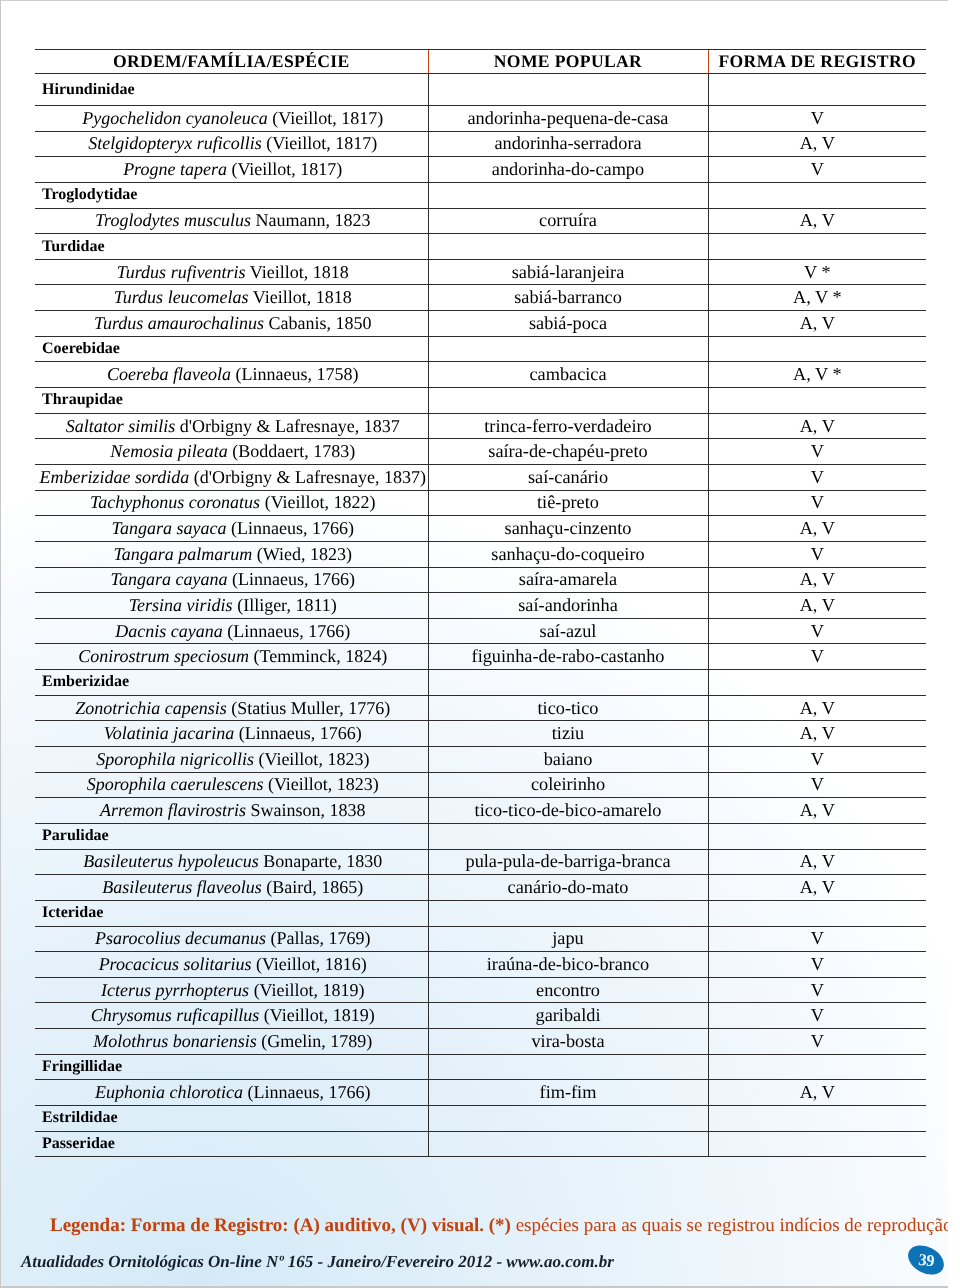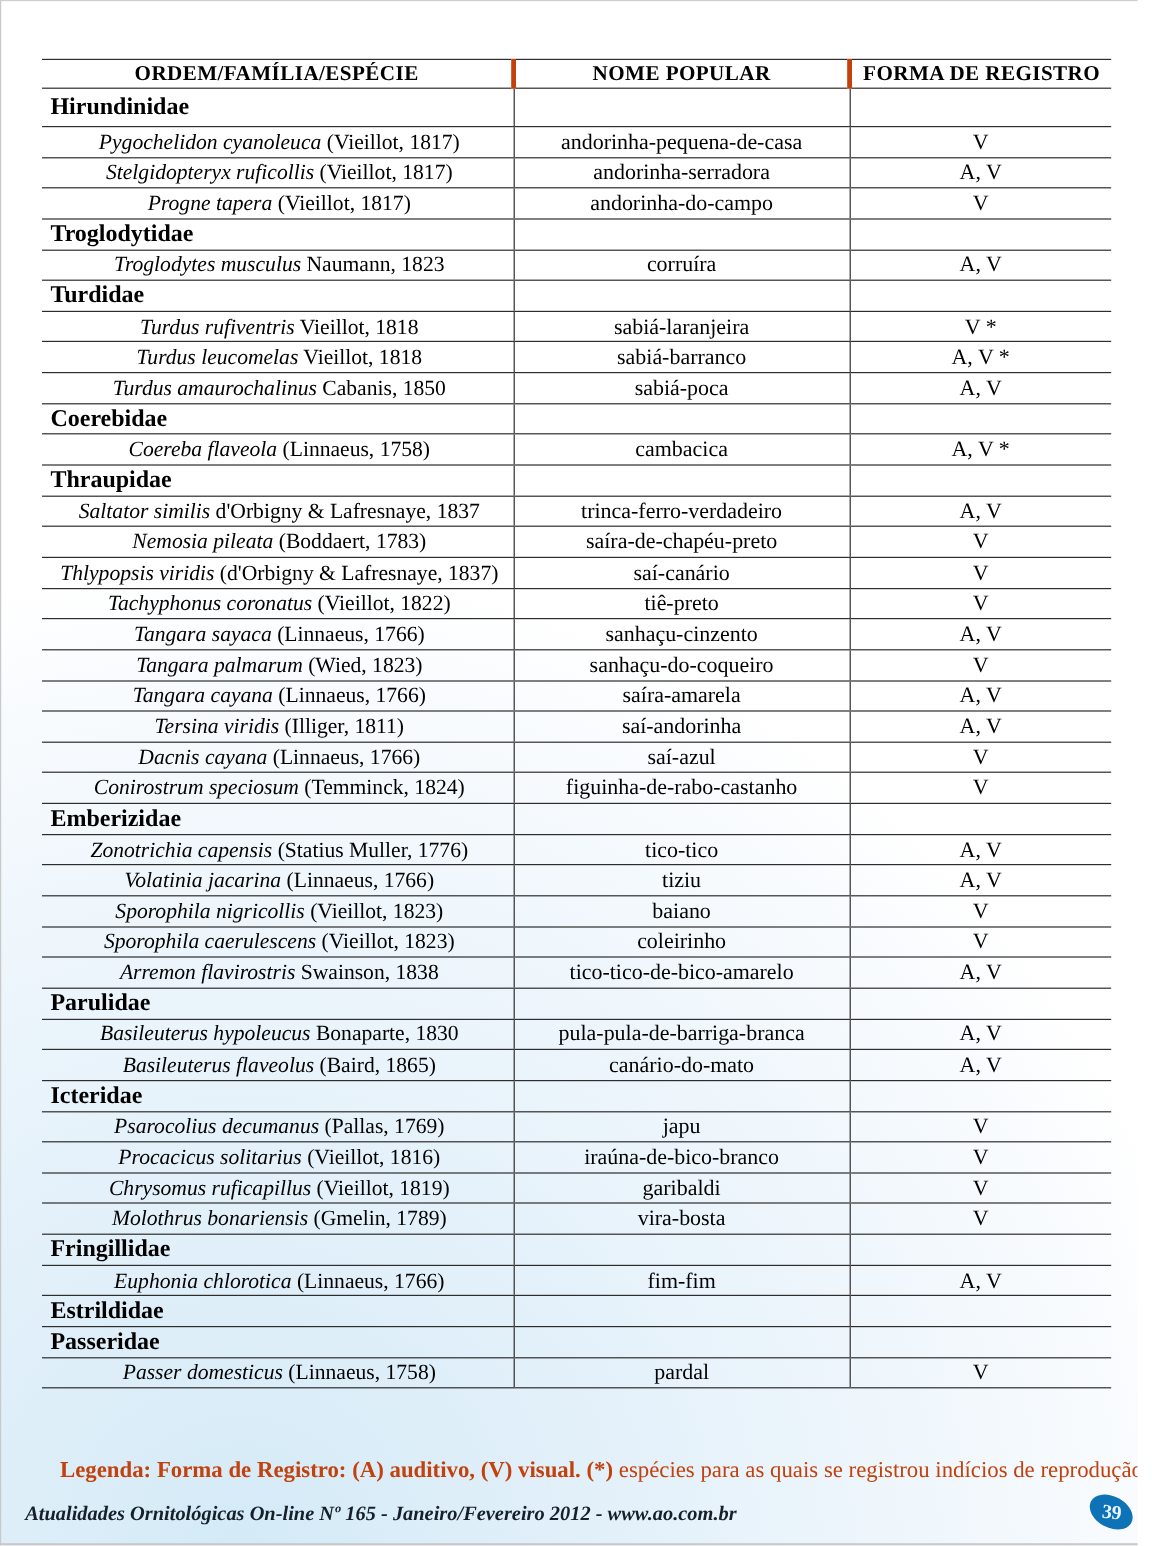--- a/index.html
+++ b/index.html
@@ -27,26 +27,26 @@
   .page-edge-b{position:absolute;left:0;top:1286px;width:960px;height:2px;background:#c8c8c8;z-index:6;}
   .tbl{position:absolute;left:35px;top:49px;width:891px;z-index:2;
     border-collapse:collapse;table-layout:fixed;}
   .tbl td,.tbl th{padding:0;margin:0;vertical-align:middle;
     border-top:1px solid #2d2d2d;border-bottom:1px solid #2d2d2d;}
   col.c1{width:393px;}
   col.c2{width:280px;}
   col.c3{width:218px;}
   th.hd{height:23px;font-weight:bold;font-size:17.6px;text-align:center;
      letter-spacing:0.35px;color:#000;}
-  .tbl th + th{border-left:4px solid #c2410c;}
+  .tbl th + th{border-left:1px solid #c2410c;}
   .tbl td + td{border-left:1px solid #2d2d2d;}
   tr.famrow td{height:24.65px;}
   tr.sprow td{height:24.65px;}
   tr.firstfam td{height:31px;}
-  td.fam{font-weight:bold;font-size:20px;text-align:left;padding-left:7px;color:#000;white-space:nowrap;}
+  td.fam{font-weight:bold;font-size:16px;text-align:left;padding-left:7px;color:#000;white-space:nowrap;}
   td.sp{font-size:18px;text-align:center;color:#000;white-space:nowrap;overflow:visible;padding-left:3px;}
   td.sp i{font-style:italic;}
   
   td.pop{font-size:18.3px;text-align:center;color:#000;white-space:nowrap;margin-left:24px;}
   td.reg{font-size:18.3px;text-align:center;color:#000;}
   .legend{position:absolute;left:50px;top:1215px;width:880px;z-index:3;
     font-size:19px;color:#c2410c;white-space:nowrap;}
   .legend b{font-weight:bold;}
   .cite{position:absolute;left:21px;top:1252px;z-index:3;
     font-style:italic;font-weight:bold;font-size:17px;color:#15202b;}
@@ -148,21 +148,21 @@
           <td class="sp"><i>Saltator similis</i> <span>d'Orbigny &amp; Lafresnaye, 1837</span></td>
           <td class="pop">trinca-ferro-verdadeiro</td>
           <td class="reg">A, V</td>
         </tr>
 <tr class="sprow">
           <td class="sp"><i>Nemosia pileata</i> <span>(Boddaert, 1783)</span></td>
           <td class="pop">saíra-de-chapéu-preto</td>
           <td class="reg">V</td>
         </tr>
 <tr class="sprow">
-          <td class="sp"><i>Thlypopsis viridis</i> <span>(d'Orbigny &amp; Lafresnaye, 1837)</span></td>
+          <td class="sp"><i>Emberizidae sordida</i> <span>(d'Orbigny &amp; Lafresnaye, 1837)</span></td>
           <td class="pop">saí-canário</td>
           <td class="reg">V</td>
         </tr>
 <tr class="sprow">
           <td class="sp"><i>Tachyphonus coronatus</i> <span>(Vieillot, 1822)</span></td>
           <td class="pop">tiê-preto</td>
           <td class="reg">V</td>
         </tr>
 <tr class="sprow">
           <td class="sp"><i>Tangara sayaca</i> <span>(Linnaeus, 1766)</span></td>
@@ -248,20 +248,25 @@
           <td class="sp"><i>Psarocolius decumanus</i> <span>(Pallas, 1769)</span></td>
           <td class="pop">japu</td>
           <td class="reg">V</td>
         </tr>
 <tr class="sprow">
           <td class="sp"><i>Procacicus solitarius</i> <span>(Vieillot, 1816)</span></td>
           <td class="pop">iraúna-de-bico-branco</td>
           <td class="reg">V</td>
         </tr>
 <tr class="sprow">
+          <td class="sp"><i>Icterus pyrrhopterus</i> <span>(Vieillot, 1819)</span></td>
+          <td class="pop">encontro</td>
+          <td class="reg">V</td>
+        </tr>
+<tr class="sprow">
           <td class="sp"><i>Chrysomus ruficapillus</i> <span>(Vieillot, 1819)</span></td>
           <td class="pop">garibaldi</td>
           <td class="reg">V</td>
         </tr>
 <tr class="sprow">
           <td class="sp"><i>Molothrus bonariensis</i> <span>(Gmelin, 1789)</span></td>
           <td class="pop">vira-bosta</td>
           <td class="reg">V</td>
         </tr>
 <tr class="famrow">
@@ -276,25 +281,20 @@
         </tr>
 <tr class="famrow">
           <td class="fam">Estrildidae</td>
           <td class="pop"></td>
           <td class="reg"></td>
         </tr>
 <tr class="famrow">
           <td class="fam">Passeridae</td>
           <td class="pop"></td>
           <td class="reg"></td>
-        </tr>
-<tr class="sprow">
-          <td class="sp"><i>Passer domesticus</i> <span>(Linnaeus, 1758)</span></td>
-          <td class="pop">pardal</td>
-          <td class="reg">V</td>
         </tr>
 </tbody>
     </table>
 <div class="legend">
 <b>Legenda: Forma de Registro: (A) auditivo, (V) visual. (*)</b>
 <span>espécies para as quais se registrou indícios de reprodução na área de estudo.</span>
 </div>
 <div class="cite">Atualidades Ornitológicas On-line Nº 165 - Janeiro/Fevereiro 2012 - www.ao.com.br</div>
 <div class="pgbadge">
       <span>39</span>

